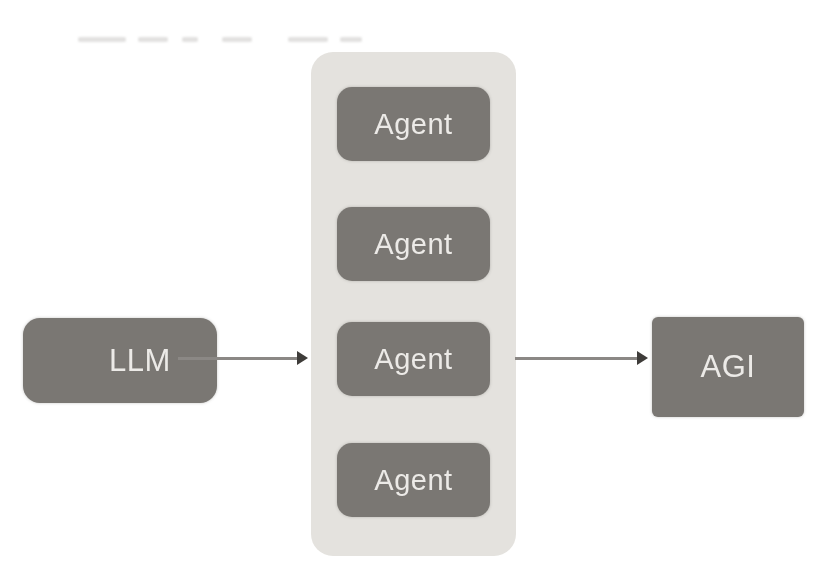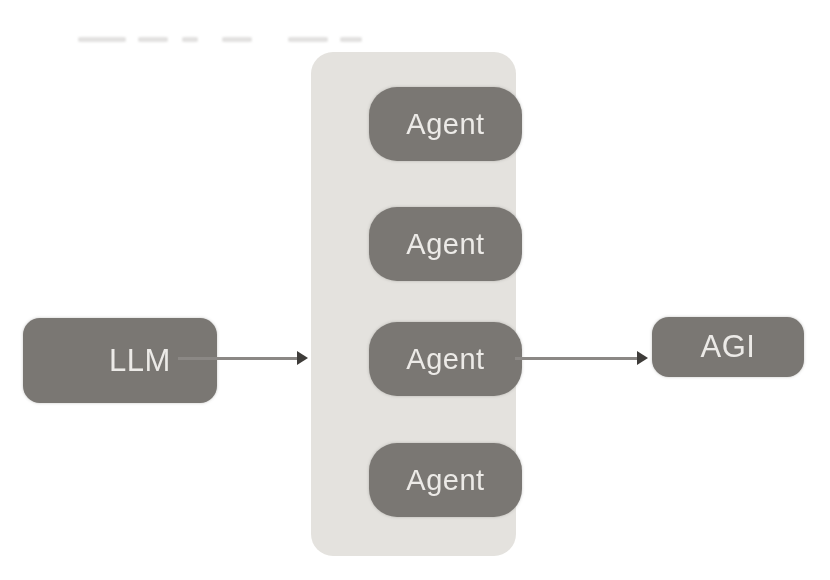--- a/index.html
+++ b/index.html
@@ -41,45 +41,44 @@
   }
   .node-llm {
     left: 23px; top: 318px;
     width: 154px; height: 85px;
     border-radius: 17px;
     font-size: 31px;
     padding-left: 40px;
   }
   .node-agi {
     left: 652px; top: 317px;
-    width: 152px; height: 60px;
-    border-radius: 17px;
+    width: 152px; height: 100px;
+    border-radius: 6px;
     font-size: 31px;
   }
   .pool {
     position: absolute;
     left: 311px; top: 52px;
     width: 205px; height: 504px;
     background: #e4e2de;
     border-radius: 22px;
   }
   .agent {
     position: absolute;
     left: 26px;
     width: 153px; height: 74px;
     background: #7a7773;
-    border-radius: 28px;
+    border-radius: 15px;
     color: #eceae7;
     display: flex;
     align-items: center;
     justify-content: center;
     font-size: 29px;
     letter-spacing: 0.5px;
     box-shadow: 0 0 3px rgba(90,88,84,0.35);
-    margin-left: 32px;
   }
   .agent-1 { top: 35px; }
   .agent-2 { top: 155px; }
   .agent-3 { top: 270px; }
   .agent-4 { top: 391px; }
   .arrow-line {
     position: absolute;
     height: 3px;
     background: #8b8885;
     top: 357px;

